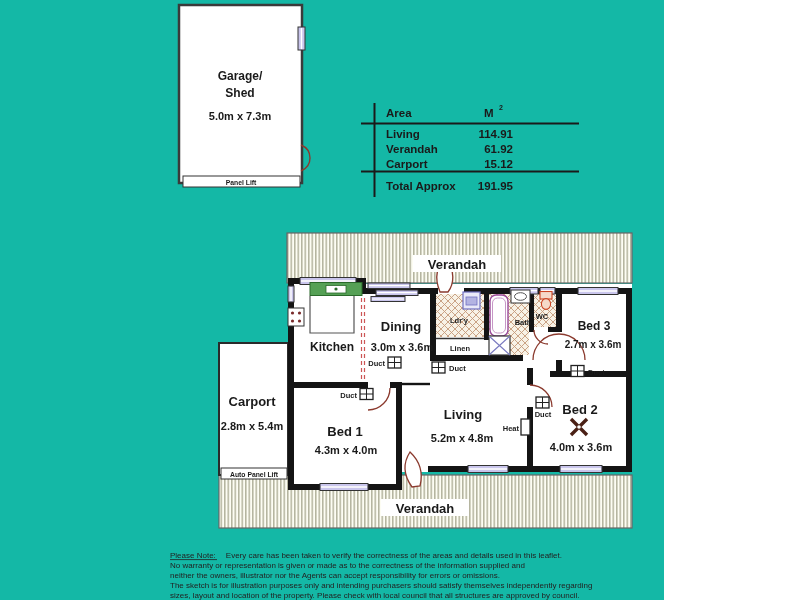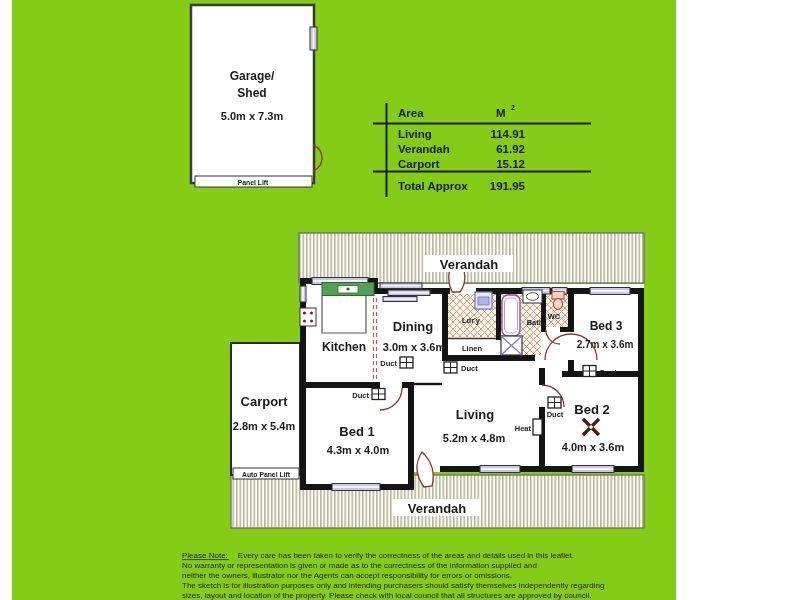--- a/index.html
+++ b/index.html
@@ -1,17 +1,17 @@
 <!DOCTYPE html>
 <html><head>
 <meta charset="utf-8">
 <style>
   html,body{margin:0;padding:0;background:#ffffff;}
-  #stage{position:relative;width:664px;height:600px;background:#84cc16;overflow:hidden;
-         font-family:"Liberation Sans", sans-serif;margin-left:12px;}
+  #stage{position:relative;width:664px;height:600px;background:#14b8a6;overflow:hidden;
+         font-family:"Liberation Sans", sans-serif;}
   svg text{font-family:"Liberation Sans", sans-serif;fill:#1a1a1a;}
   .room{font-weight:bold;font-size:13px;}
   .roomsm{font-weight:bold;font-size:12px;}
   .dims{font-weight:bold;font-size:11px;}
   .dimsm{font-weight:bold;font-size:10px;}
   .tiny{font-weight:bold;font-size:7.5px;}
   .micro{font-weight:bold;font-size:6.8px;}
   .tbl{font-weight:bold;font-size:11.5px;}
   .tblsup{font-weight:bold;font-size:7px;}
   .note{font-size:8px;fill:#222;}

